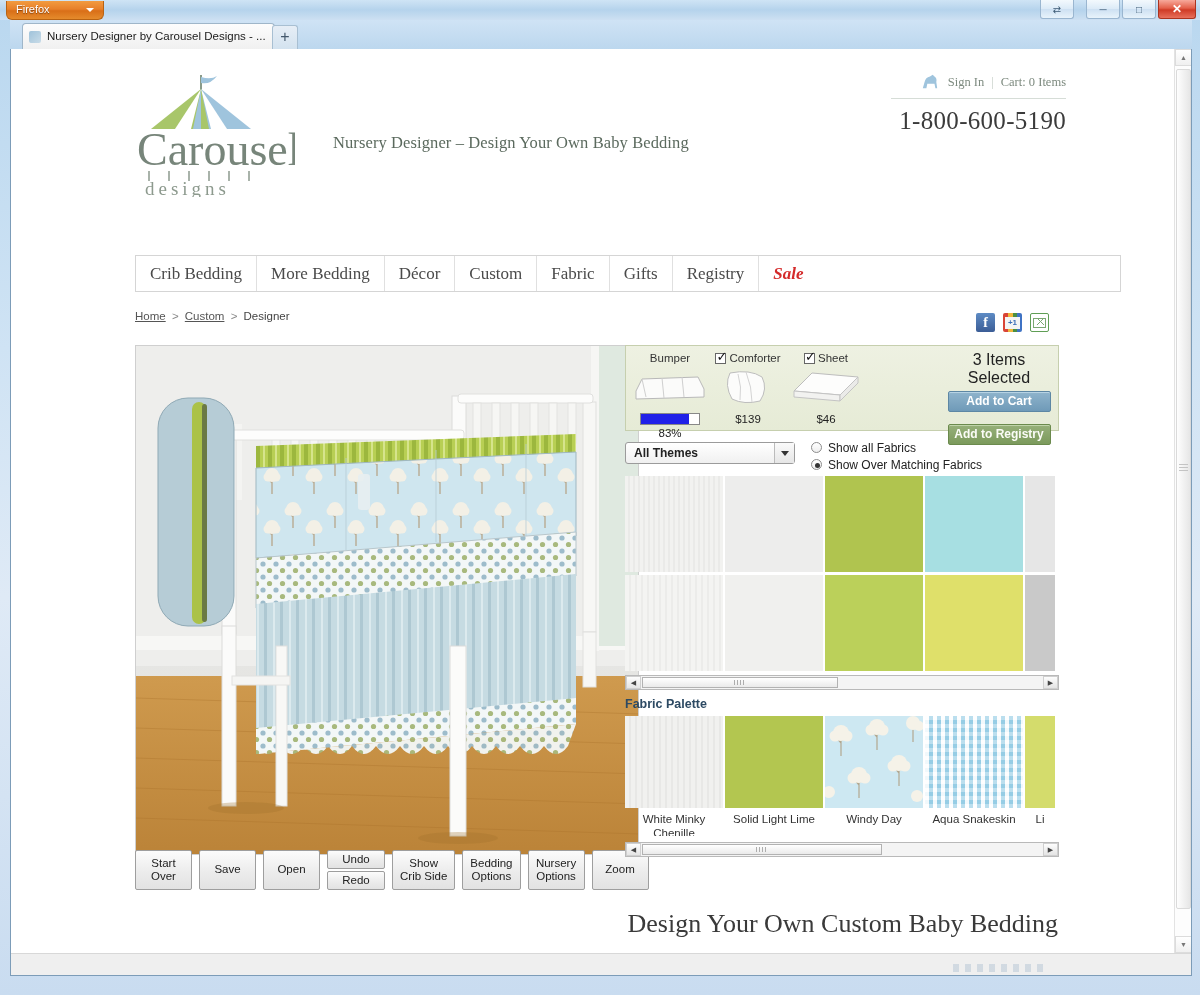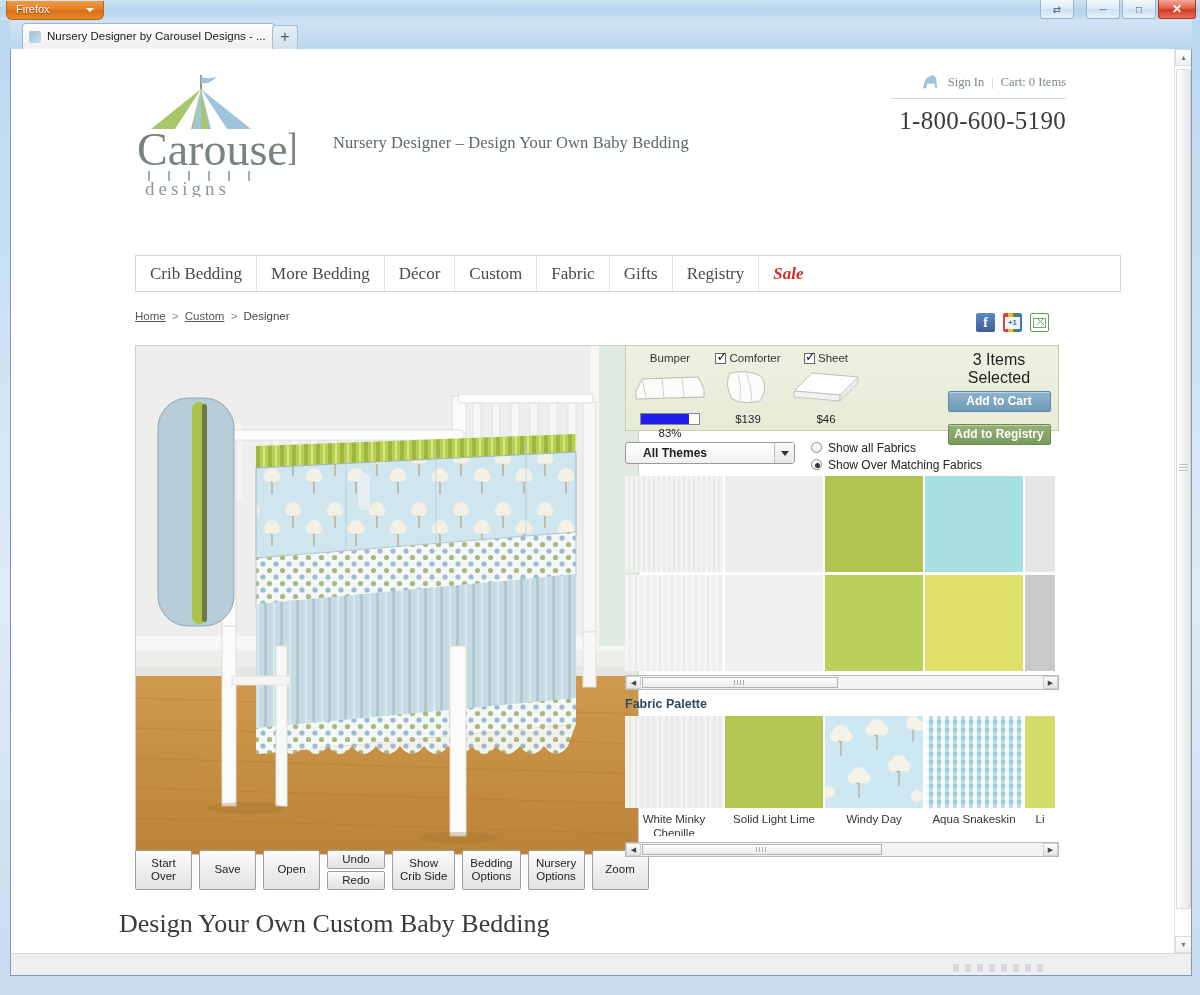--- a/index.html
+++ b/index.html
@@ -212,21 +212,21 @@
   .cbtn.cart { background:linear-gradient(180deg,#8fb4cc,#6f9ab8); border:1px solid #5d87a4;
                box-shadow:inset 0 1px 0 #b7d3e4; }
   .cbtn.reg { background:linear-gradient(180deg,#97b07a,#7b9a5c); border:1px solid #6b8a4d;
               box-shadow:inset 0 1px 0 #bfd3a9; color:#fbfcf7; }
 
   .filters { position:relative; margin-top:8px; height:34px; }
   .ddl {
     position:absolute; left:0; top:3px; width:170px; height:22px;
     border:1px solid #9b9b9b; border-radius:3px;
     background:linear-gradient(180deg,#fff,#f0f0f0);
-    font-size:12px; font-weight:bold; color:#222; line-height:20px; padding-left:17px; cursor:pointer;
+    font-size:12px; font-weight:bold; color:#222; line-height:20px; padding-left:8px; cursor:pointer;
   }
   .ddl .ar {
     position:absolute; right:0; top:0; width:20px; height:20px; border-left:1px solid #bbb;
     background:linear-gradient(180deg,#fafafa,#e6e6e6);
   }
   .ddl .ar:after { content:""; position:absolute; left:6px; top:8px; width:0;height:0;
     border-left:4px solid transparent;border-right:4px solid transparent;border-top:5px solid #333; }
   .radios { position:absolute; left:186px; top:0; }
   .rrow { display:flex; align-items:center; gap:6px; height:17px; font-size:12px; color:#222; cursor:pointer; }
   .rdot { width:11px; height:11px; border-radius:50%; border:1px solid #8c8c8c;
@@ -652,21 +652,21 @@
         </div>
 
         <div class="sbar" style="margin-top:6px;">
           <div class="sa l">◀</div>
           <div class="sth" style="left:16px; width:240px;"></div>
           <div class="sg" style="left:130px;"></div>
           <div class="sa r">▶</div>
         </div>
       </div>
 
-      <div style="position:absolute; left:108px; top:860px; width:920px;">
+      <div style="position:absolute; left:127px; top:860px; width:920px;text-align:right;">
         <div style="font-family:'Liberation Serif',serif; font-size:26px; color:#3a3a3a;">Design Your Own Custom Baby Bedding</div>
         <div style="font-size:12.8px; color:#444; line-height:1.45; margin-top:12px;">You can design a stylish, custom crib bedding set in minutes using Carousel Designs' Nursery Designer tool. Mix &amp; match fabrics and component styles, design a virtual nursery, and share your designs with family and friends.</div>
       </div>
 
     </div>
 
     <div class="vscroll">
       <div class="arr up">▲</div>
       <div class="thumb"></div>
       <div class="grip"></div>

